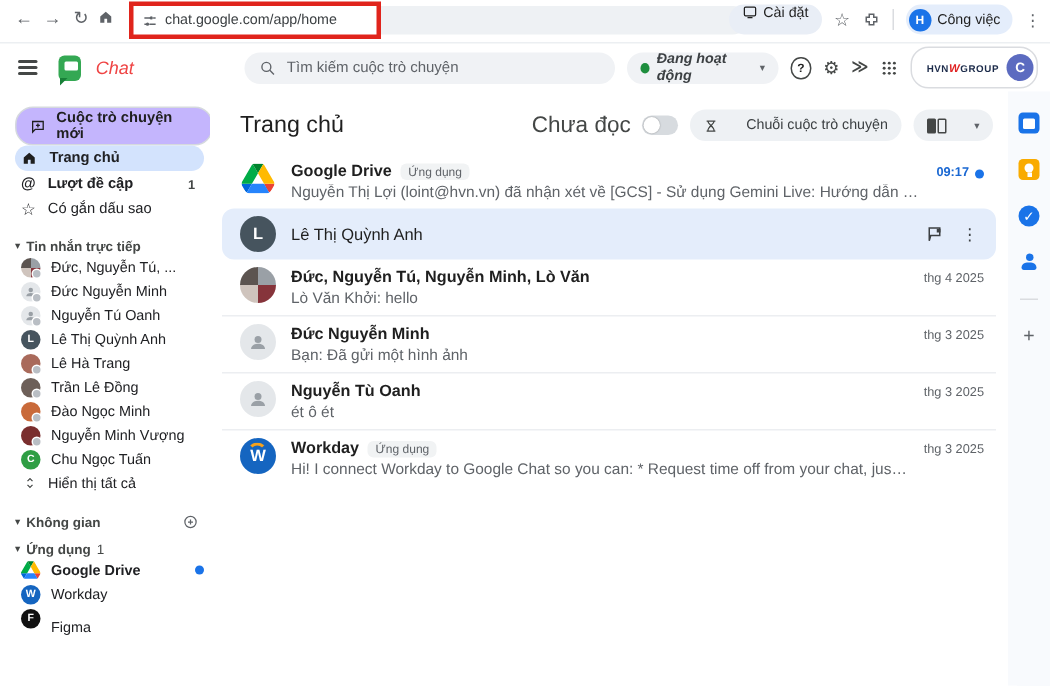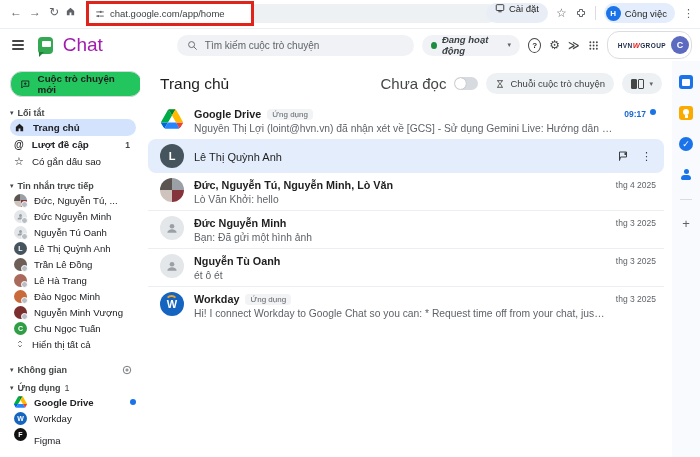--- a/index.html
+++ b/index.html
@@ -22,42 +22,42 @@
        display:flex;align-items:center;justify-content:center;font-style:normal;}
   .dots3{font-size:11px;color:#5f6368;}
   
   .chead{height:32px;display:flex;align-items:center;padding:0 8px 0 12px;gap:8px;background:#fff;}
   .burger{width:14px;display:flex;flex-direction:column;gap:2.5px;cursor:pointer;}
   .burger i{height:1.6px;background:#444746;border-radius:1px;}
   .chatlogo{width:17px;height:17px;position:relative;margin-left:6px;}
   .chatlogo .b1{position:absolute;inset:0;background:#34a853;border-radius:4px;}
   .chatlogo .b2{position:absolute;left:4px;top:4px;width:9px;height:6px;background:#fff;border-radius:1px;}
   .chatlogo .tail{position:absolute;left:1px;bottom:-3px;width:0;height:0;border-left:5px solid #188038;border-bottom:5px solid transparent;}
-  .appname{font-size:19px;color:#a21caf;margin-left:2px;}
+  .appname{font-size:12px;color:#ef4444;margin-left:2px;font-style:italic;}
   .search{margin-left:66px;display:flex;align-items:center;gap:7px;width:252px;height:21px;background:#f0f2f5;
           border-radius:11px;padding:0 10px;}
   .search span{font-size:10px;color:#5f6368;}
   .statchip{margin-left:auto;display:flex;align-items:center;gap:5px;background:#f0f2f5;border-radius:11px;
             height:21px;padding:0 9px;font-size:9.5px;font-weight:600;color:#3c4043;cursor:pointer;font-style:italic;}
   .gdot{width:7px;height:7px;border-radius:50%;background:#1e8e3e;}
   .caret{font-size:7px;color:#5f6368;}
   .hicon{font-size:12px;color:#444746;cursor:pointer;line-height:1;}
   .qm{width:13px;height:13px;border-radius:50%;border:1.3px solid #444746;font-size:8px;font-weight:700;
       display:flex;align-items:center;justify-content:center;}
   .orgpill{display:flex;align-items:center;gap:5px;border:1px solid #dadce0;border-radius:12px;height:22px;
            padding:2px 2px 2px 10px;cursor:pointer;}
   .orgtxt{font-size:6.5px;font-weight:700;color:#1c2b4a;letter-spacing:.4px;}
   .orgmark{color:#e02424;font-size:7.5px;font-weight:700;font-style:italic;}
   .cav{width:18px;height:18px;border-radius:50%;background:#5c6bc0;color:#fff;font-size:9px;font-weight:700;
        display:flex;align-items:center;justify-content:center;}
   
   .app{display:flex;height:397px;}
   .sidebar{width:140px;box-sizing:border-box;padding:0 4px 0 10px;flex-shrink:0;}
   .newchat{margin-top:10px;display:flex;align-items:center;gap:7px;border:1px solid #d5d9de;border-radius:12px;
-           height:24px;width:112px;padding:0 9px;background:#22c55e;font-size:9.8px;font-weight:600;color:#1f1f1f;cursor:pointer;}
+           height:24px;width:112px;padding:0 9px;background:#c4b5fd;font-size:9.8px;font-weight:600;color:#1f1f1f;cursor:pointer;}
   .shead{display:flex;align-items:center;gap:4px;font-size:9px;color:#444746;font-weight:600;margin-top:9px;height:13px;}
   .shead .tri{font-size:7px;color:#444746;}
   .srow{display:flex;align-items:center;gap:8px;height:17px;font-size:9.8px;color:#202124;padding:0 6px 0 4px;
         border-radius:9px;cursor:pointer;}
   .srow.active{background:#d3e3fd;font-weight:600;}
   .srow .ric{margin-left:auto;font-size:8.5px;color:#444746;font-weight:600;}
   .dmrow{display:flex;align-items:center;gap:7px;height:16px;font-size:9.6px;color:#202124;padding-left:4px;cursor:pointer;}
   .av13{width:13px;height:13px;border-radius:50%;flex-shrink:0;color:#fff;font-size:7px;font-weight:700;
         display:flex;align-items:center;justify-content:center;position:relative;font-style:normal;}
   .quad{background:conic-gradient(#9aa0a6 0 25%,#86343b 25% 50%,#cfc4bd 50% 75%,#5c5450 75% 100%);}
@@ -68,38 +68,38 @@
   .bluedot{width:6px;height:6px;border-radius:50%;background:#1a73e8;margin-left:auto;}
   
   .main{flex:1;min-width:0;background:#fff;}
   .mhead{display:flex;align-items:center;padding:12px 10px 8px 20px;gap:8px;}
   .mtitle{font-size:15.5px;color:#1f1f1f;}
   .mctrl{margin-left:auto;display:flex;align-items:center;gap:8px;}
   .unlbl{font-size:15px;color:#444746;}
   .toggle{width:24px;height:13px;border-radius:7px;background:#d7dbdf;position:relative;cursor:pointer;}
   .toggle i{position:absolute;left:1px;top:1px;width:11px;height:11px;border-radius:50%;background:#fff;
             box-shadow:0 0 1px rgba(0,0,0,.4);}
-  .chip{display:flex;align-items:center;gap:5px;background:#eef1f4;border-radius:11px;height:21px;padding:0 9px;
+  .chip{display:flex;align-items:center;gap:18px;background:#eef1f4;border-radius:11px;height:21px;padding:0 9px;
         font-size:9.5px;color:#3c4043;cursor:pointer;}
   .vw{display:flex;gap:1.5px;align-items:center;}
   .vw i{width:4px;height:8px;border:1px solid #444746;border-radius:1px;}
   .vw i:first-child{background:#444746;}
   .clist{padding:0 8px 0 8px;}
   .crow{display:flex;gap:10px;padding:5px 8px 5px 12px;align-items:flex-start;position:relative;}
   .crow.sep{border-top:1px solid #eceef1;}
   .crow.sel{background:#e4edfb;border-radius:8px;align-items:center;border-top:none;}
   .av24{width:24px;height:24px;border-radius:50%;flex-shrink:0;color:#fff;font-size:11px;font-weight:600;
         display:flex;align-items:center;justify-content:center;position:relative;overflow:hidden;font-style:normal;}
   .ccol{flex:1;min-width:0;}
   .nline{display:flex;align-items:center;gap:6px;height:14px;}
   .cname{font-size:10.8px;font-weight:700;color:#1f1f1f;white-space:nowrap;}
   .cname.reg{font-weight:400;font-size:11px;}
   .abadge{font-size:8px;color:#5f6368;background:#f1f3f4;border-radius:4px;padding:1px 5px;}
   .prev{font-size:10.3px;color:#5f6368;white-space:nowrap;overflow:hidden;text-overflow:ellipsis;margin-top:2px;}
-  .tcol{flex-shrink:0;display:flex;align-items:flex-start;gap:4px;font-size:8.5px;color:#5f6368;padding-top:2px;}
+  .tcol{flex-shrink:0;display:flex;align-items:flex-end;gap:4px;font-size:8.5px;color:#5f6368;padding-top:2px;}
   .tcol.unread{color:#1967d2;font-weight:700;}
   .rowics{margin-left:auto;display:flex;align-items:center;gap:12px;padding-right:4px;}
   .wdarc{position:absolute;top:3px;left:5px;width:13px;height:13px;border-radius:50%;border:2.2px solid transparent;
          border-top-color:#f6a21d;box-sizing:border-box;}
   
   .rail{width:28px;flex-shrink:0;background:#f8fafd;display:flex;flex-direction:column;align-items:center;
         padding-top:14px;gap:17px;}
   .ric14{width:14px;height:14px;cursor:pointer;position:relative;}
   .cal{background:#1a73e8;border-radius:3px;}
   .cal i{position:absolute;left:3px;top:4px;width:8px;height:7px;background:#fff;border-radius:1px;}
@@ -206,24 +206,20 @@
 
   <div class="sidebar">
     <div class="newchat">
       <svg width="11" height="11" viewBox="0 0 24 24">
           <path d="M4 4h16v12H8l-4 4z" fill="none" stroke="#1f1f1f" stroke-width="2"></path>
           <path d="M12 7v6M9 10h6" stroke="#1f1f1f" stroke-width="2"></path>
         </svg>
       <span>Cuộc trò chuyện mới</span>
     </div>
 
-    <div class="shead">
-        <span class="tri">▾</span>
-        <span>Lối tắt</span>
-      </div>
     <div class="srow active">
       <svg width="11" height="11" viewBox="0 0 24 24">
           <path d="M4 11l8-7 8 7v9h-6v-6h-4v6H4z" fill="#1f1f1f"></path>
         </svg>
       <span>Trang chủ</span>
     </div>
     <div class="srow">
       <span style="font-size:10px;font-weight:700">@</span>
       <span class="bold">Lượt đề cập</span>
       <span class="ric">1</span>
@@ -261,30 +257,30 @@
           </svg>
           <b class="pbadge"></b>
         </i>
         <span>Nguyễn Tú Oanh</span>
       </div>
     <div class="dmrow">
         <i class="av13" style="background-color: rgb(70, 84, 94);">L</i>
         <span>Lê Thị Quỳnh Anh</span>
       </div>
     <div class="dmrow">
+        <i class="av13" style="background-color: rgb(169, 106, 91);">
+          <b class="pbadge"></b>
+        </i>
+        <span>Lê Hà Trang</span>
+      </div>
+    <div class="dmrow">
         <i class="av13" style="background-color: rgb(109, 95, 88);">
           <b class="pbadge"></b>
         </i>
         <span>Trần Lê Đồng</span>
-      </div>
-    <div class="dmrow">
-        <i class="av13" style="background-color: rgb(169, 106, 91);">
-          <b class="pbadge"></b>
-        </i>
-        <span>Lê Hà Trang</span>
       </div>
     <div class="dmrow">
         <i class="av13" style="background-color: rgb(201, 106, 58);">
           <b class="pbadge"></b>
         </i>
         <span>Đào Ngọc Minh</span>
       </div>
     <div class="dmrow">
         <i class="av13" style="background-color: rgb(122, 46, 46);">
           <b class="pbadge"></b>

